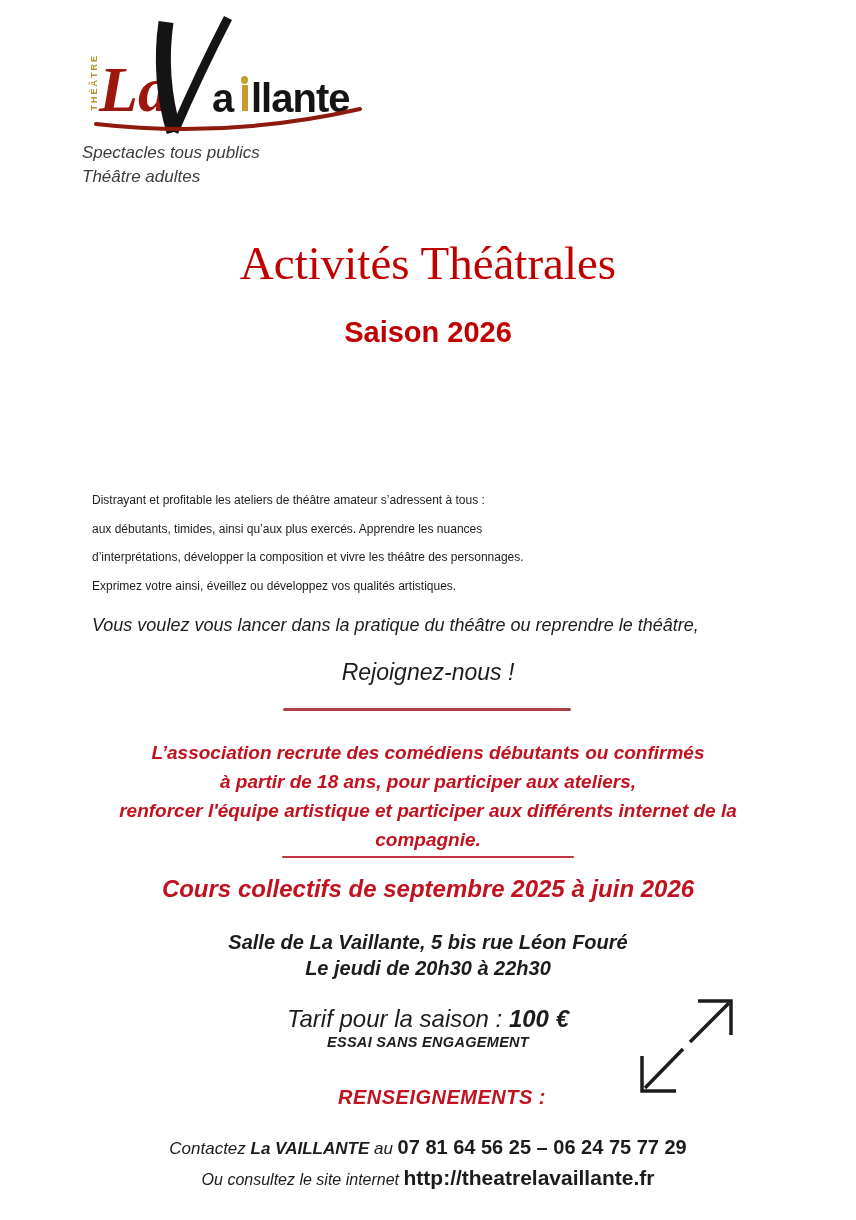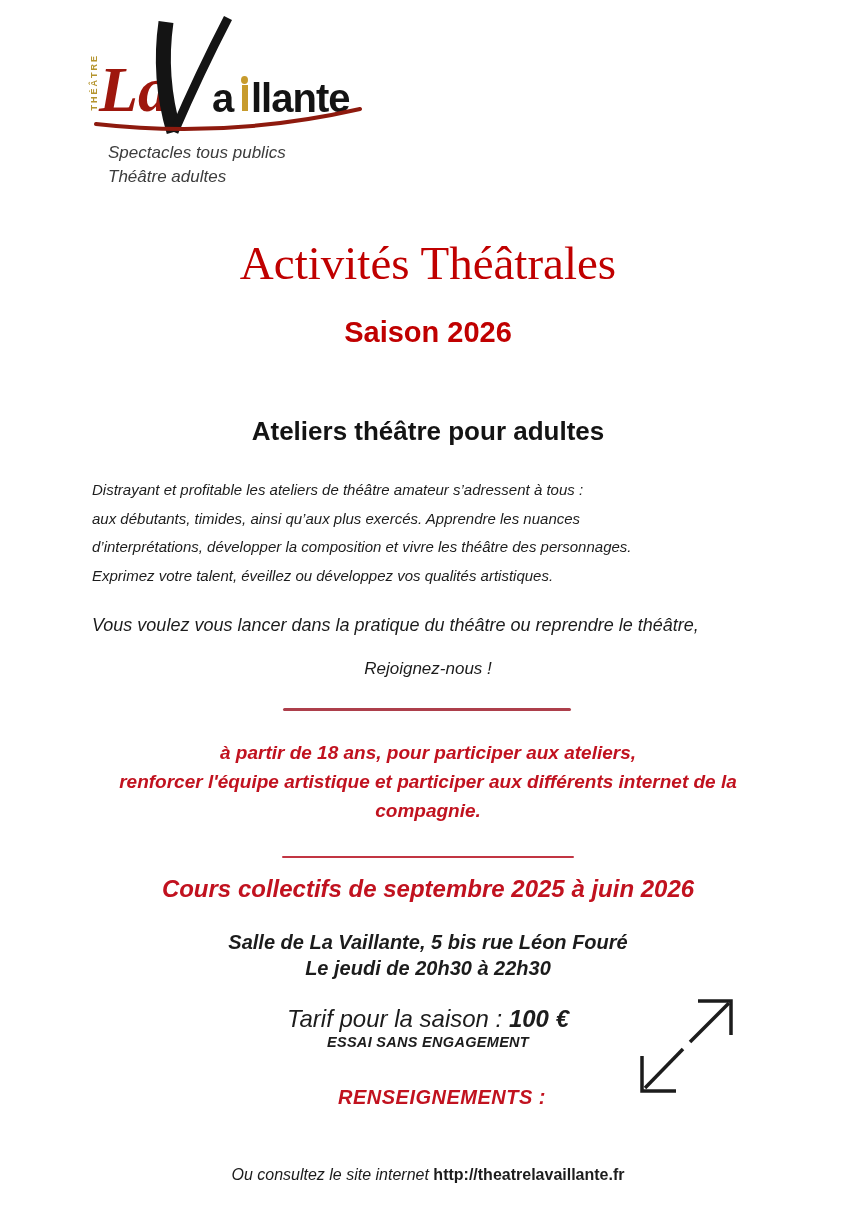--- a/index.html
+++ b/index.html
@@ -27,35 +27,35 @@
   .logo-strokes { position:absolute; left:0; top:0; width:285px; height:130px; z-index:3; }
   .logo-rest1, .logo-rest2 {
     position:absolute; top:66px; line-height:1; font-weight:700; font-size:40px;
     letter-spacing:-1px; color:#141414; z-index:2;
   }
   .logo-rest1 { left:124px; }
   .logo-rest2 { left:163px; }
   .logo-fig { position:absolute; left:153px; top:64px; width:8px; z-index:2; }
   .logo-fig .fig-head { display:block; width:7px; height:8px; border-radius:50%; background:#c79b2d; }
   .logo-fig .fig-body { display:block; width:6px; height:26px; margin:1px auto 0; background:#c79b2d; }
-  .logo-sub { position:absolute; left:108px; top:141px; font-style:italic; font-size:17px;
+  .logo-sub { position:absolute; left:82px; top:141px; font-style:italic; font-size:17px;
     line-height:24px; color:#3c3c3c; }
 
   
   .main-title {
     top:238px; font-family:"Liberation Serif", serif; font-weight:400;
     font-size:47px; line-height:1.1; color:#c00000;
   }
   .season { top:316px; font-weight:700; font-size:29px; color:#c00000; }
   .section-heading { top:416px; font-weight:700; font-size:26px; color:#141414; }
 
   
-  .intro { left:92px; top:476px; font-style:italic; font-size:15px; line-height:28.5px; }
+  .intro { left:92px; top:486px; font-size:12px; line-height:28.5px; }
   .invitation { left:92px; top:615px; font-style:italic; font-size:18px; }
-  .join { top:659px; font-style:italic; font-size:17px; }
+  .join { top:659px; font-style:italic; font-size:23px; }
 
   .rule { position:absolute; border-radius:2px; }
   .rule1 { left:283px; top:708px; width:288px; height:3px; background:#ad3f4b; }
   .rule2 { left:282px; top:856px; width:292px; height:2px; background:#c23543; }
 
   .recruit { top:738px; font-weight:700; font-style:italic; font-size:19px;
     line-height:29px; color:#c1121f; }
 
   .course-title { top:875px; font-weight:700; font-style:italic; font-size:24px; color:#c1121f; }
   .venue { top:931px; font-weight:700; font-style:italic; font-size:20px; }
@@ -67,21 +67,21 @@
 
   .info-heading { top:1086px; font-weight:700; font-style:italic; font-size:20px;
     letter-spacing:.5px; color:#c1121f;padding-left:28px; }
 
   .contact-line { top:1136px; font-size:17px; }
   .contact-line .it { font-style:italic; }
   .contact-line .name { font-style:italic; font-weight:700; }
   .contact-line .phones { font-weight:700; font-size:20px; }
   .site-line { top:1166px; font-size:16px; }
   .site-line .it { font-style:italic; }
-  .site-line .url { font-weight:700; font-size:16px; }
+  .site-line .url { font-weight:700; font-size:21px; }
 
   .resize-arrow { position:absolute; left:628px; top:990px; width:118px; height:118px; }
 </style>
 </head>
 <body>
 
 <div class="page">
 
   <div class="logo">
     <span class="logo-vert">THÉÂTRE</span>
@@ -98,35 +98,35 @@
       <path d="M8,112 Q140,127 272,97" fill="none" stroke="#8e1a0e" stroke-width="4" stroke-linecap="round"></path>
     </svg>
   </div>
   <div class="logo-sub">
     <div>Spectacles tous publics</div>
     <div>Théâtre adultes</div>
   </div>
 
   <div class="abs center nowrap main-title">Activités Théâtrales</div>
   <div class="abs center nowrap season">Saison 2026</div>
-  <div class="abs center nowrap section-heading">Ateliers théâtre pour adultes</div>
 
   <div class="abs intro">
     <div class="nowrap">Distrayant et profitable les ateliers de théâtre amateur s’adressent à tous :</div>
     <div class="nowrap">aux débutants, timides, ainsi qu’aux plus exercés. Apprendre les nuances</div>
     <div class="nowrap">d’interprétations, développer la composition et vivre les théâtre des personnages.</div>
-    <div class="nowrap">Exprimez votre talent, éveillez ou développez vos qualités artistiques.</div>
+    <div class="nowrap">Exprimez votre ainsi, éveillez ou développez vos qualités artistiques.</div>
   </div>
 
   <div class="abs nowrap invitation">Vous voulez vous lancer dans la pratique du théâtre ou reprendre le théâtre,</div>
   <div class="abs center nowrap join">Rejoignez-nous !</div>
 
   <div class="rule rule1"></div>
 
   <div class="abs center recruit">
+    <div class="nowrap">L’association recrute des comédiens débutants ou confirmés</div>
     <div class="nowrap">à partir de 18 ans, pour participer aux ateliers,</div>
     <div class="nowrap">renforcer l'équipe artistique et participer aux différents internet de la</div>
     <div class="nowrap">compagnie.</div>
   </div>
 
   <div class="rule rule2"></div>
 
   <div class="abs center nowrap course-title">Cours collectifs de septembre 2025 à juin 2026</div>
   <div class="abs center nowrap venue">Salle de La Vaillante, 5 bis rue Léon Fouré</div>
   <div class="abs center nowrap schedule">Le jeudi de 20h30 à 22h30</div>
@@ -138,15 +138,16 @@
 
   <svg class="resize-arrow" viewBox="0 0 118 118" aria-hidden="true">
     <g fill="none" stroke="#1c1c1c" stroke-width="3.5">
       <polyline points="70,11 103,11 103,45"></polyline>
       <polyline points="14,66 14,101 48,101"></polyline>
       <line x1="17" y1="98" x2="55" y2="59"></line>
       <line x1="62" y1="52" x2="101" y2="13"></line>
     </g>
   </svg>
 
+  <div class="abs center nowrap contact-line"><span class="it">Contactez </span><span class="name">La VAILLANTE</span><span class="it"> au </span><span class="phones">07 81 64 56 25 – 06 24 75 77 29</span></div>
   <div class="abs center nowrap site-line"><span class="it">Ou consultez le site internet </span><span class="url">http://theatrelavaillante.fr</span></div>
 
 </div>
 
 </body></html>

